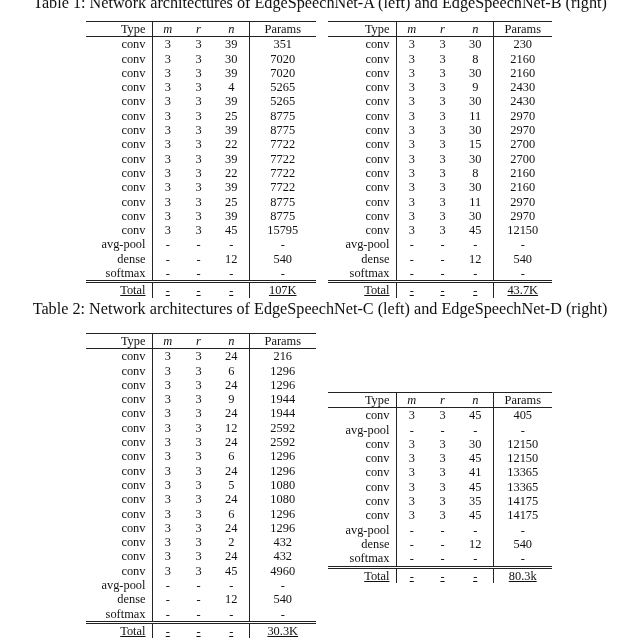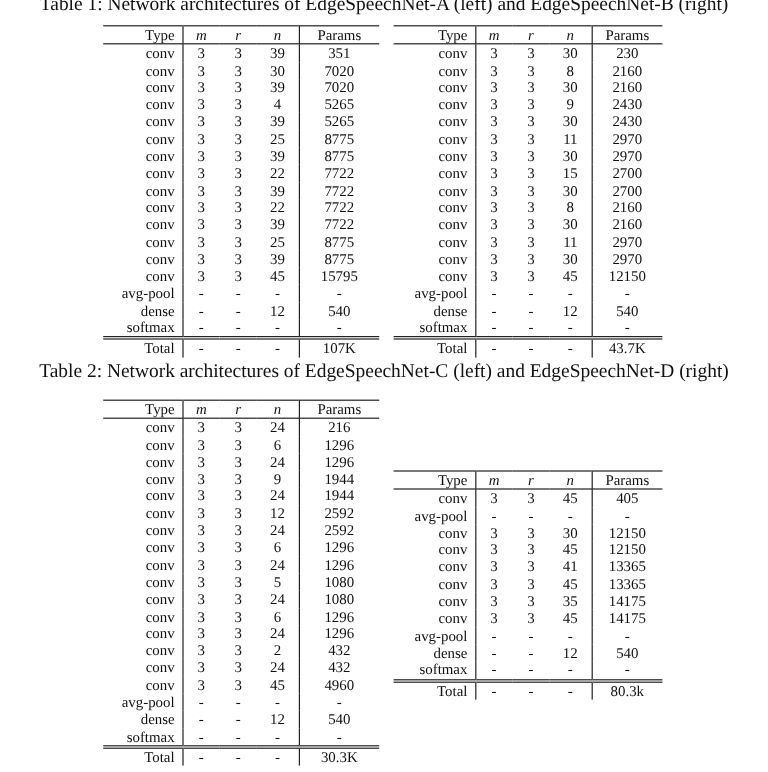--- a/index.html
+++ b/index.html
@@ -19,21 +19,21 @@
     border-top: 1.5px solid #222;
   }
   table.arch th, table.arch td {
     padding: 0; text-align: center; font-weight: normal; white-space: nowrap;
   }
   table.arch thead th { border-bottom: 1.5px solid #222; padding-bottom: 0px; }
   table.arch th.type, table.arch td.type { text-align: right; padding-right: 6px; }
   table.arch .bold { font-weight: normal; font-family: "Liberation Serif", serif; }
   table.arch .ital { font-style: italic; }
   table.arch .vr { border-right: 1px solid #222; }
-  table.arch tr.total td { border-top: 3.5px double #222; }
+  table.arch tr.total td { border-top: 3.5px double #222; text-decoration: underline; }
   #tA { left: 86px; top: 21px; width: 230px; }
   #tB { left: 328px; top: 21px; width: 224px; }
   #tC { left: 86px; top: 333px; width: 230px; }
   #tD { left: 328px; top: 392px; width: 224px; }
   #tA col.c-type, #tC col.c-type { width: 66px; }
   #tB col.c-type, #tD col.c-type { width: 68px; }
   col.c-m, col.c-r { width: 31px; }
   col.c-n { width: 35px; }
 </style>
 </head>

